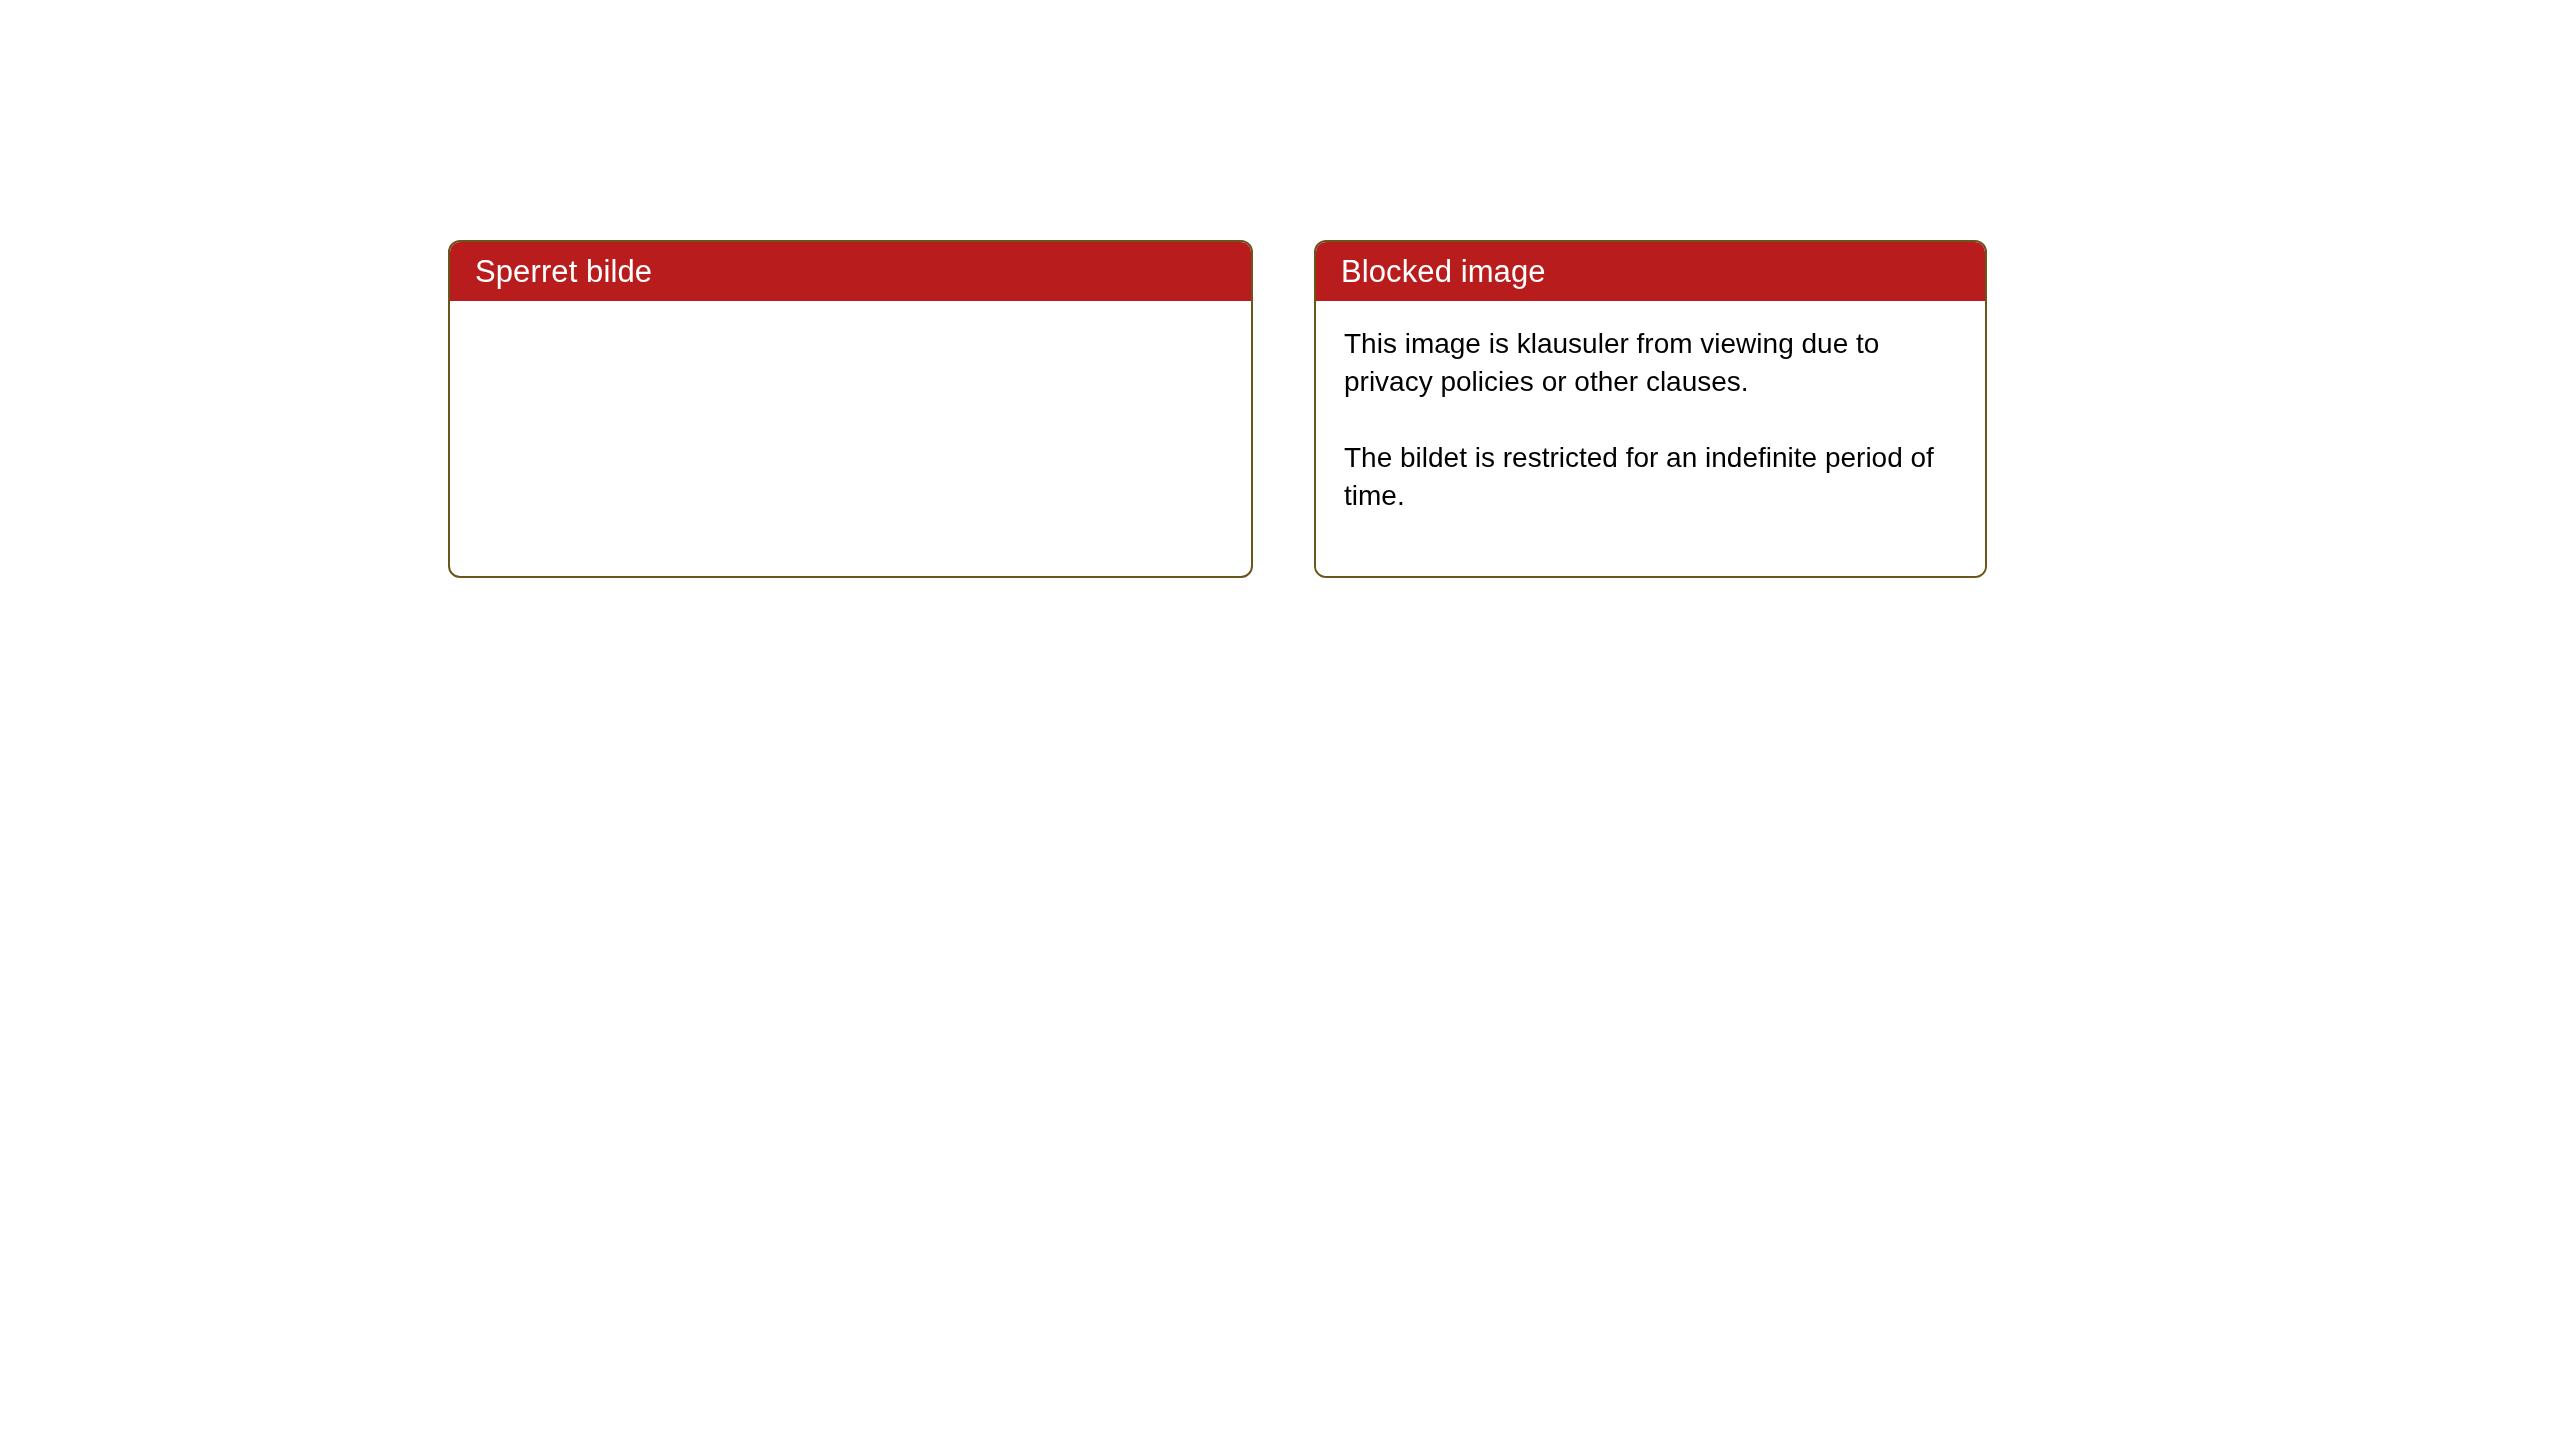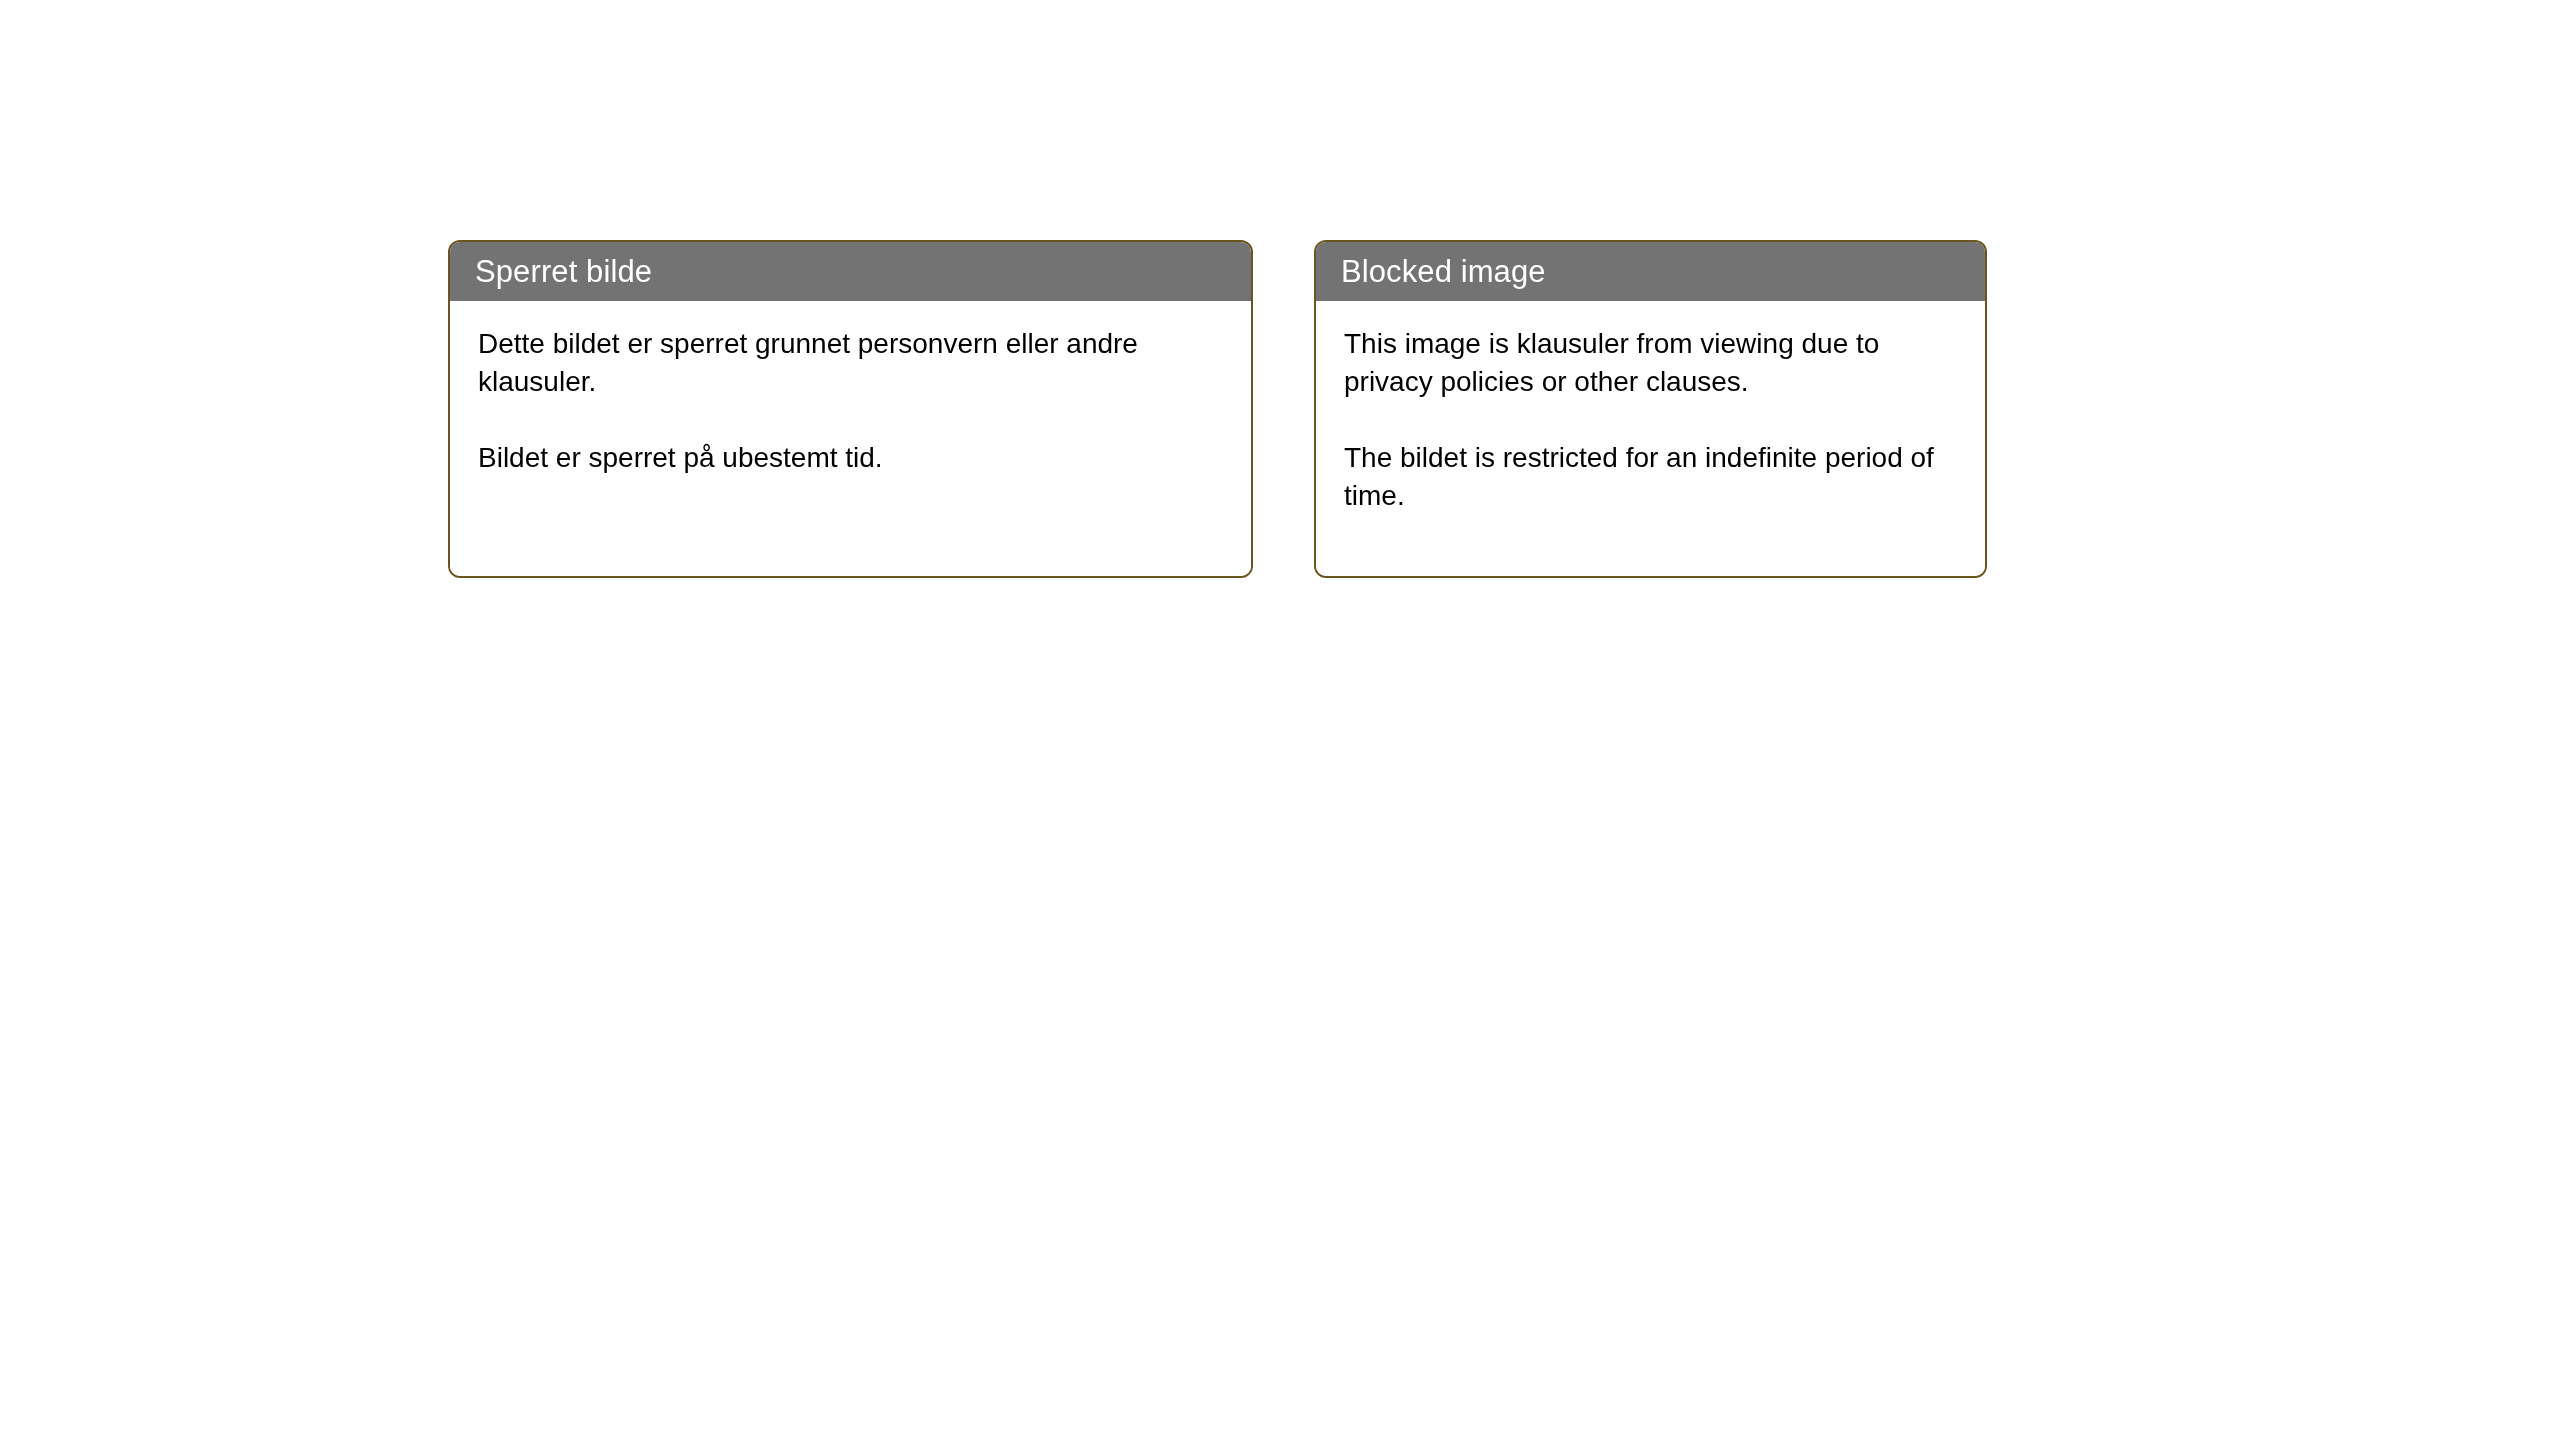--- a/index.html
+++ b/index.html
@@ -42,21 +42,21 @@
     overflow: hidden;
     display: flex;
     flex-direction: column;
   }
 
   .notice-card.secondary {
     width: 673px;
   }
 
   .card-header {
-    background: #737373;
+    background: #b91c1c;
     height: 59px;
     flex: 0 0 59px;
     display: flex;
     align-items: center;
     padding: 0 0 0 25px;
     box-sizing: border-box;
   }
 
   .card-title {
     color: #ffffff;
@@ -92,25 +92,20 @@
 <body>
 
 <div class="page">
 
   <div class="card-row">
 
     <div class="notice-card">
       <div class="card-header">
         <span class="card-title">Sperret bilde</span>
       </div>
-      <div class="card-body">
-        <p class="body-paragraph">Dette bildet er sperret grunnet personvern eller andre klausuler.</p>
-        <div class="paragraph-gap"></div>
-        <p class="body-paragraph">Bildet er sperret på ubestemt tid.</p>
-      </div>
     </div>
 
     <div class="notice-card secondary">
       <div class="card-header">
         <span class="card-title">Blocked image</span>
       </div>
       <div class="card-body">
         <p class="body-paragraph">This image is klausuler from viewing due to privacy policies or other clauses.</p>
         <div class="paragraph-gap"></div>
         <p class="body-paragraph">The bildet is restricted for an indefinite period of time.</p>

